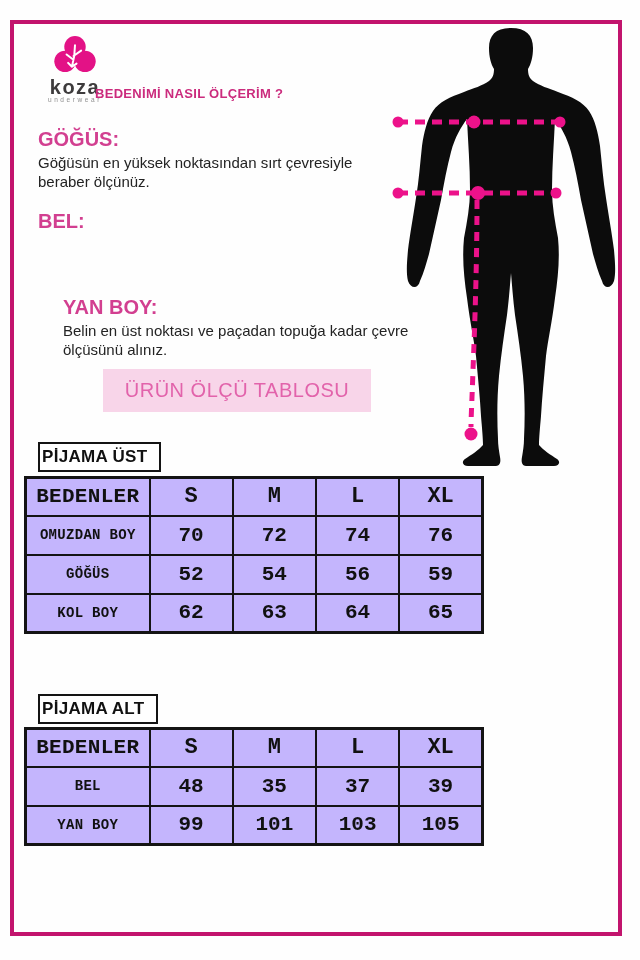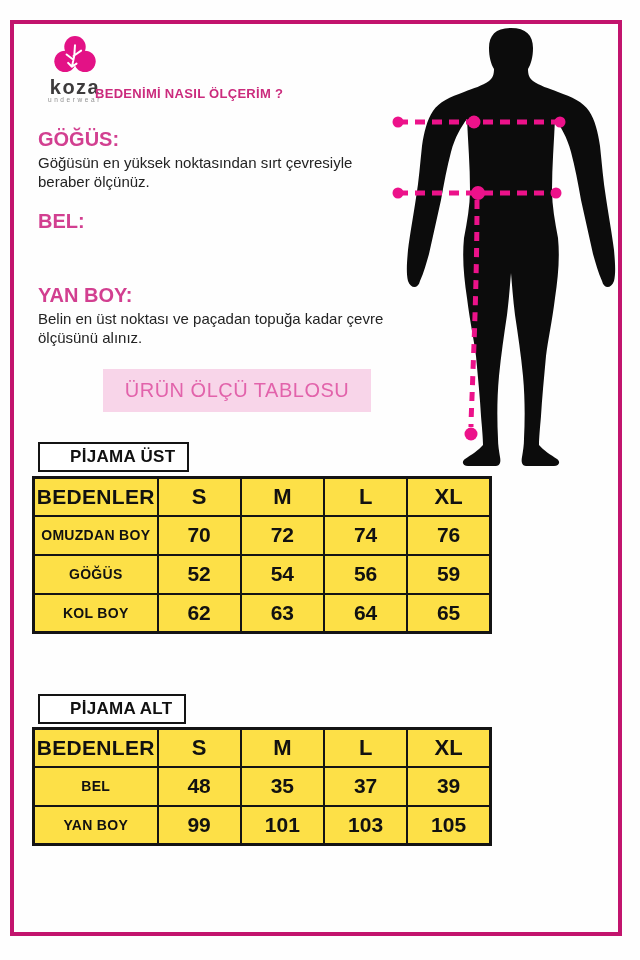--- a/index.html
+++ b/index.html
@@ -22,41 +22,41 @@
   .title {
     position:absolute; left:95px; top:86px;
     font-size:13px; font-weight:bold; color:#cb2b7d; letter-spacing:.3px;
   }
   
   .sec { position:absolute; left:38px; width:348px; }
   .sec .h { font-size:20px; font-weight:bold; color:#d23f90; margin-bottom:3px; }
   .sec .p { font-size:15px; color:#232323; line-height:18.5px; }
   #sec-gogus { top:128px; }
   #sec-bel   { top:210px; }
-  #sec-yanboy{ top:284px; }
+  #sec-yanboy{ top:296px;margin-left:25px; }
   
   .banner {
     position:absolute; left:103px; top:369px; width:268px; height:43px;
     background:#f8d5e9; color:#e263ab; font-size:20px; font-weight:normal;
     text-align:center; line-height:43px; letter-spacing:.5px;
   }
   
   .figure { position:absolute; left:390px; top:20px; }
   
   .tbl-label {
     position:absolute; left:38px; border:2px solid #141414; background:#fff;
     font-size:17px; font-weight:bold; color:#111; letter-spacing:.3px;
-    padding:3px 12px 3px 30px;
+    padding:3px 12px 3px 2px;
   }
   #label-ust { top:442px; }
   #label-alt { top:694px; }
   table.size {
-    position:absolute; left:32px; width:460px;
+    position:absolute; left:24px; width:460px;
     border-collapse:collapse; table-layout:fixed;
-    border:3px solid #141414; background:#fde047;
+    border:3px solid #141414; background:#c4b5fd;font-family:Liberation Mono, monospace;
   }
   #table-ust { top:476px; }
   #table-alt { top:727px; }
   table.size td { border:2px solid #141414; text-align:center; vertical-align:middle; color:#111; }
   table.size col.c0 { width:124px; }
   table.size td.hdr0 { font-size:21px; font-weight:bold; letter-spacing:.3px; }
   table.size td.hdr  { font-size:22px; font-weight:bold; }
   table.size td.rlab { font-size:14px; font-weight:bold; letter-spacing:.3px; }
   table.size td.val  { font-size:21px; font-weight:bold;margin-top:40px; }
   table.size tr.hrow { height:38px; }

